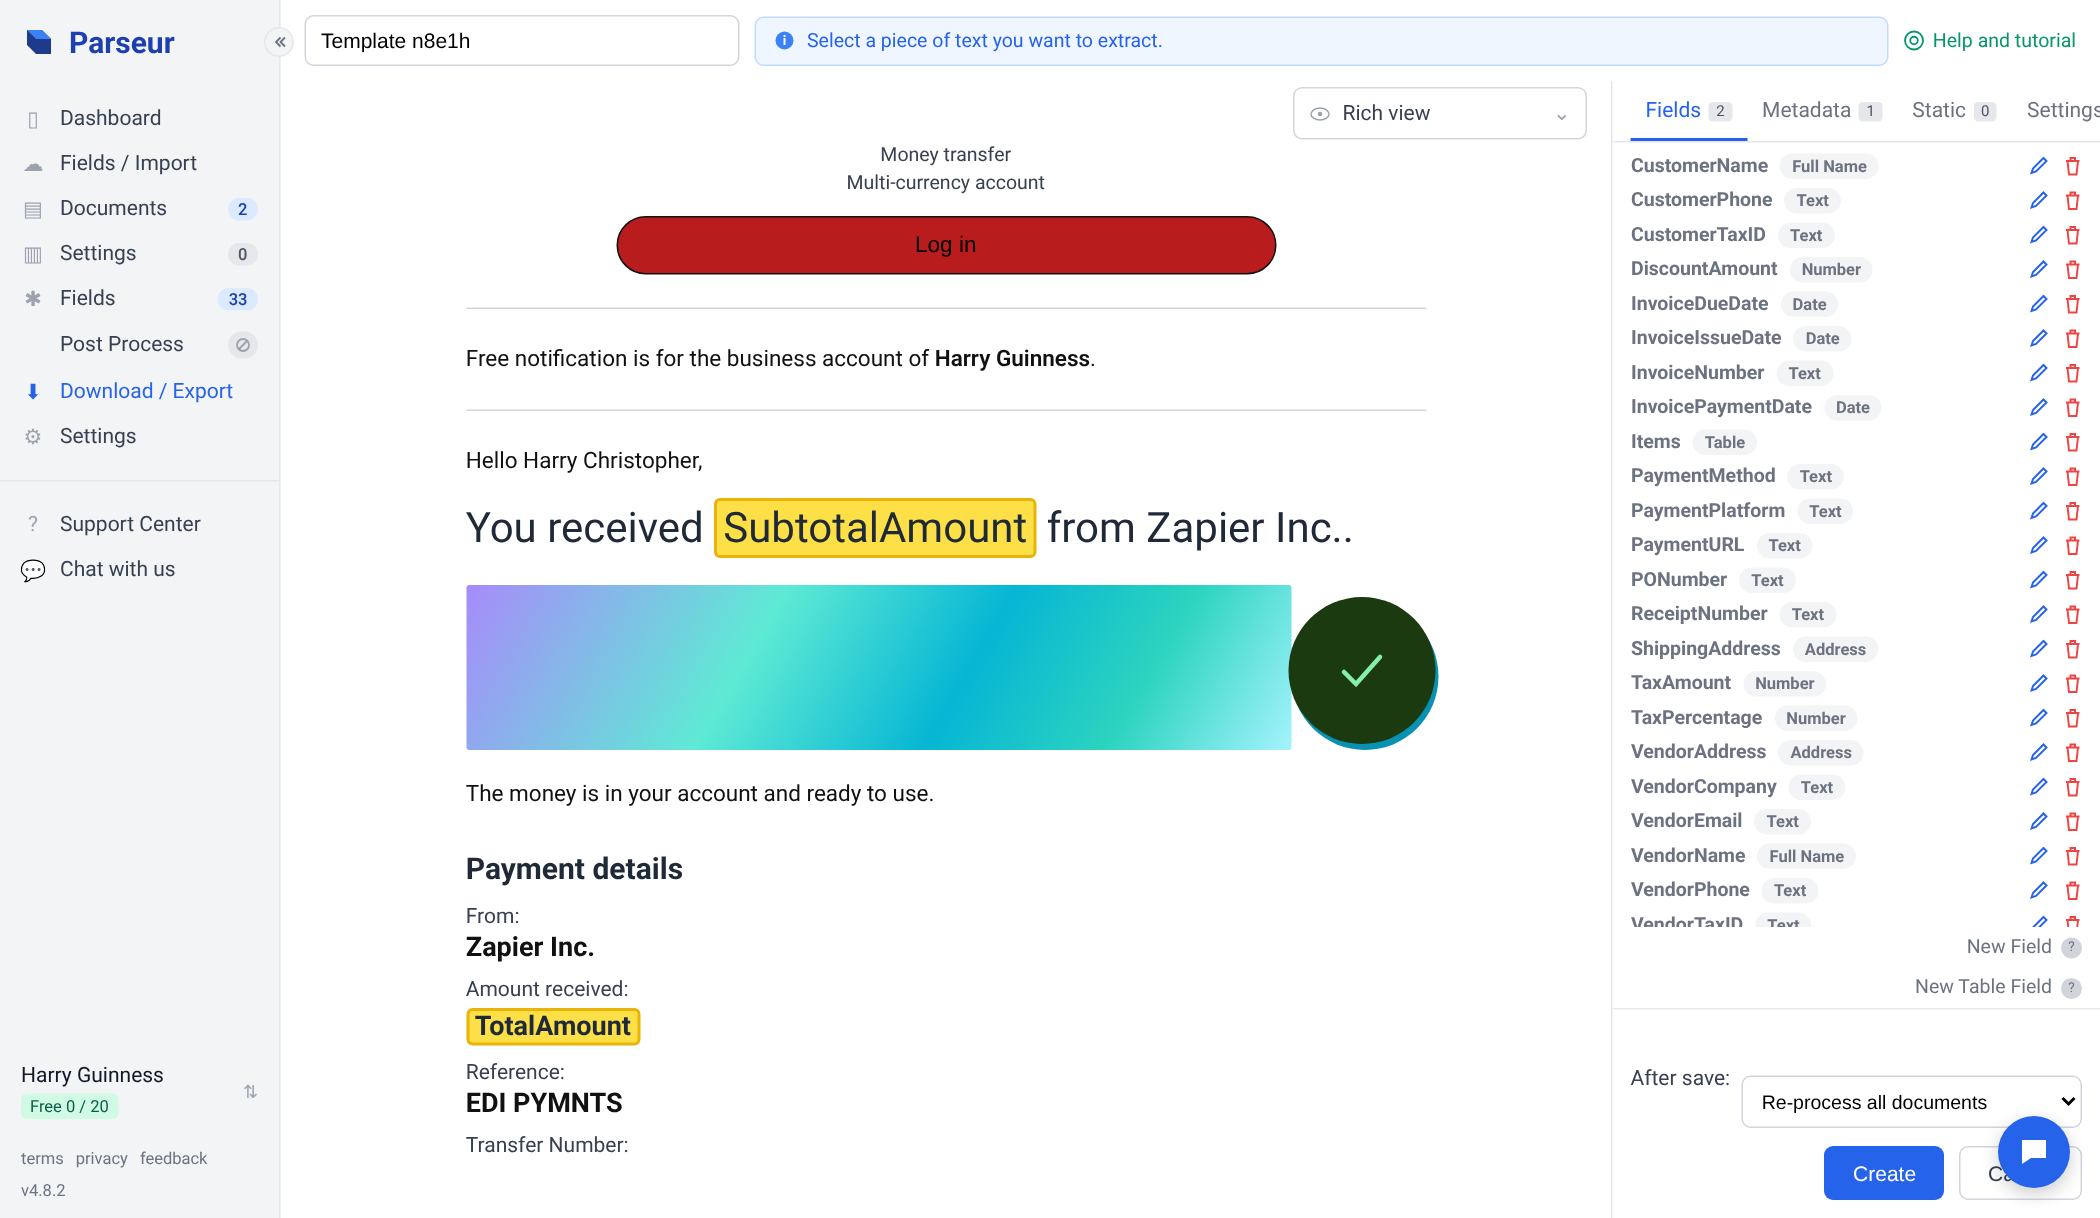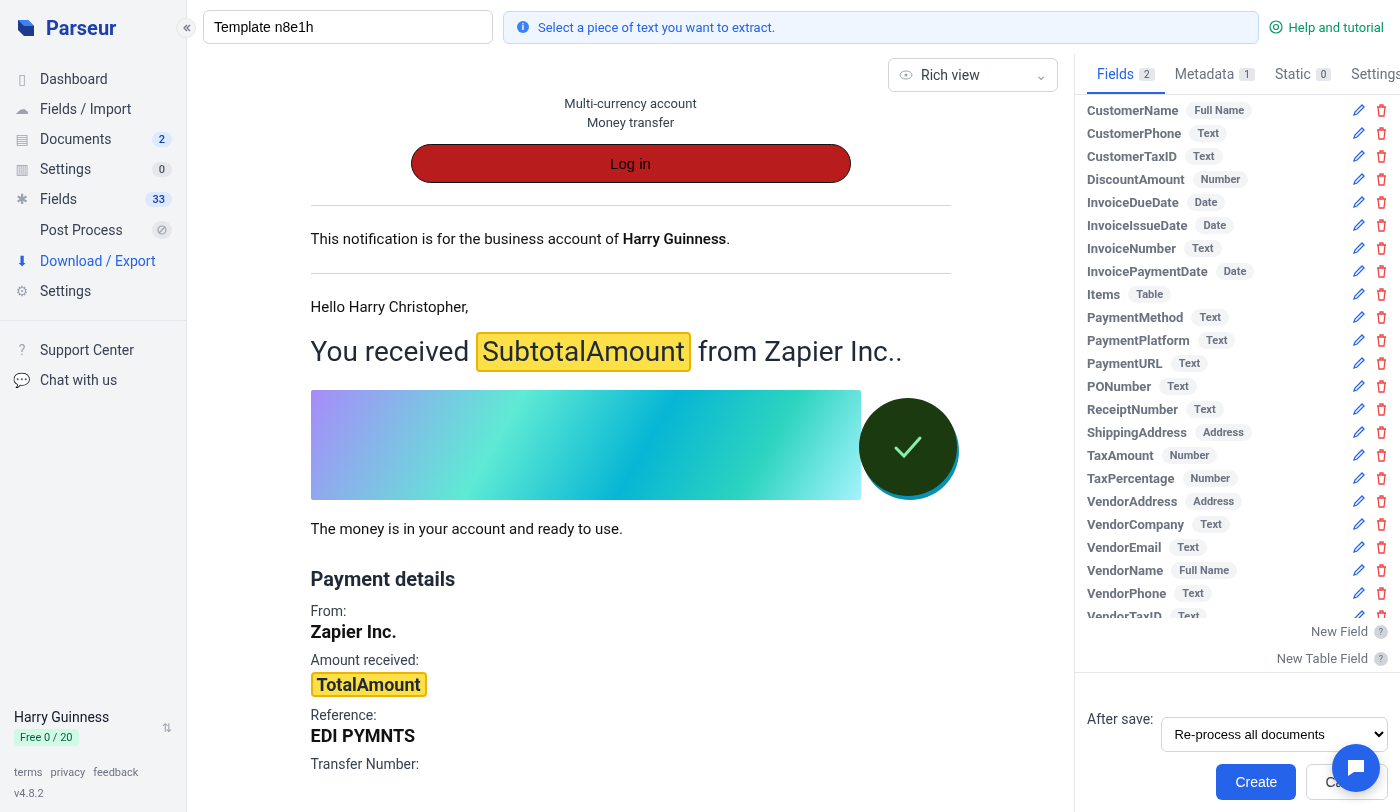--- a/index.html
+++ b/index.html
@@ -26,21 +26,21 @@
 .plan-badge { display: inline-block; background: #d1fae5; color: #065f46; font-size: 11px; padding: 2px 6px; border-radius: 4px; margin-top: 4px;}
 .footer-links { display: flex; gap: 8px; font-size: 11px; color: #6b7280; padding-top: 14px; flex-wrap: wrap;}
 .footer-links span { cursor: pointer; }
 .main { flex: 1; display: flex; flex-direction: column; }
 .topbar { display: flex; align-items: center; gap: 10px; padding: 10px 16px; }
 .template-input { width: 290px; padding: 8px 10px; border: 1px solid #d1d5db; border-radius: 6px; font-size: 14px; }
 .info-banner { flex: 1; background: #eff6ff; border: 1px solid #bfdbfe; border-radius: 6px; padding: 8px 12px; color: #2563eb; font-size: 13px; display: flex; align-items: center; gap: 8px;}
 .help-link { color: #059669; font-size: 13px; display: flex; align-items: center; gap: 6px; cursor: pointer; white-space: nowrap;}
 .content-row { flex: 1; display: flex; overflow: hidden; }
 .doc-area { flex: 1; position: relative; overflow-y: auto; padding: 0 16px 16px; }
-.view-select { position: absolute; right: 16px; top: 4px; width: 170px; border: 1px solid #d1d5db; border-radius: 6px; padding: 8px 10px; display: flex; align-items: center; gap: 8px; background: #fff; cursor: pointer; font-size: 14px; color: #374151;}
+.view-select { position: absolute; right: 16px; top: 4px; width: 196px; border: 1px solid #d1d5db; border-radius: 6px; padding: 8px 10px; display: flex; align-items: center; gap: 8px; background: #fff; cursor: pointer; font-size: 14px; color: #374151;}
 .view-select .chev { margin-left: auto; color: #9ca3af; }
 .doc { max-width: 640px; margin: 0 auto; padding-top: 40px; }
 .doc-center { text-align: center; color: #374151; font-size: 13px; padding: 2px 0;}
 .login-btn { width: 440px; margin: 12px auto 20px; display: block; border: 1px solid #111; background: #b91c1c; border-radius: 22px; padding: 10px; font-size: 15px; font-weight: 500; cursor: pointer;}
 .hr { border: none; border-top: 1px solid #d1d5db; margin: 22px 0; }
 .doc-text { font-size: 15px; color: #111; line-height: 1.5; }
 .doc-text strong { font-weight: 600; }
 .headline { font-size: 28px; font-weight: 400; line-height: 1.3; margin: 14px 0; }
 .chip { background: #fde047; border: 2px solid #eab308; border-radius: 4px; padding: 0 4px; display: inline-block; }
 .chip-sm { background: #fde047; border: 2px solid #eab308; border-radius: 4px; padding: 0 4px; display: inline-block; font-size: 18px; font-weight: 700;}
@@ -187,25 +187,25 @@
       <div class="doc-area">
         <div class="view-select">
           <svg width="14" height="14" viewBox="0 0 14 14">
               <ellipse cx="7" cy="7" rx="6" ry="4" fill="none" stroke="#9ca3af"></ellipse>
               <circle cx="7" cy="7" r="1.5" fill="#9ca3af"></circle>
             </svg>
           <span>Rich view</span>
           <span class="chev">⌄</span>
         </div>
         <div class="doc">
+          <div class="doc-center">Money transfer</div>
           <div class="doc-center">Multi-currency account</div>
-          <div class="doc-center">Money transfer</div>
           <button class="login-btn">Log in</button>
           <hr class="hr">
-          <p class="doc-text"><span>This notification is for the business account of </span><strong>Harry Guinness</strong>.</p>
+          <p class="doc-text"><span>Free notification is for the business account of </span><strong>Harry Guinness</strong>.</p>
           <hr class="hr">
           <p class="doc-text">Hello Harry Christopher,</p>
           <h1 class="headline"><span>You received </span><span class="chip">SubtotalAmount</span><span> from Zapier Inc..</span></h1>
           <div class="hero">
             <div class="hero-bg"></div>
             <div class="hero-check">
               <svg width="44" height="44" viewBox="0 0 44 44">
                   <path d="M10 23l8 8 16-18" stroke="#86efac" stroke-width="3" fill="none" stroke-linecap="round"></path>
                 </svg>
             </div>

